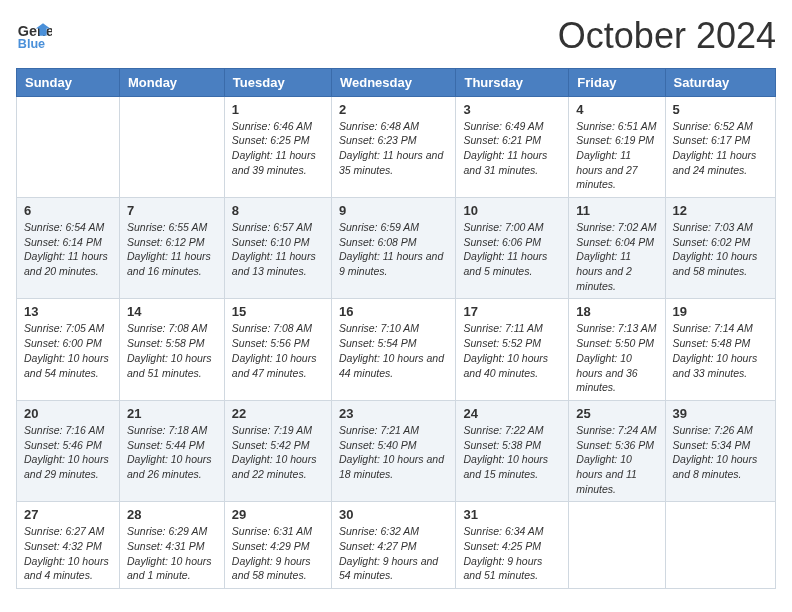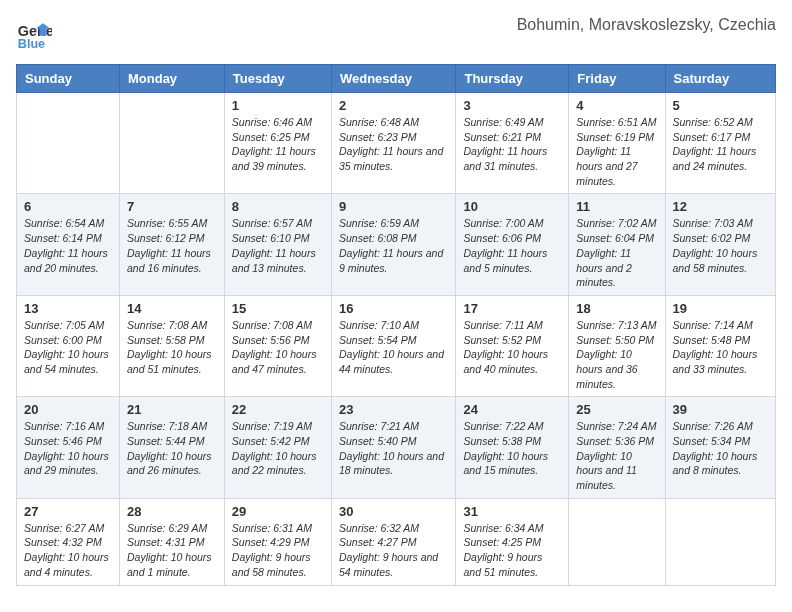--- a/index.html
+++ b/index.html
@@ -89,21 +89,21 @@
 
 <div class="header">
   <div class="logo">
     <svg class="logo-icon" viewBox="0 0 40 40">
       <text x="2" y="22" font-size="16" font-weight="bold" fill="#333" font-family="Arial">General</text>
       <text x="2" y="36" font-size="14" font-weight="bold" fill="#4a90d9" font-family="Arial">Blue</text>
       <polygon points="30,8 38,14 34,14 34,22 26,22 26,14 22,14" fill="#4a90d9"></polygon>
     </svg>
   </div>
   <div class="title-block">
-    <div class="location">Bohumin, Moravskoslezsky, Czechia</div>
+    <div class="month-title">October 2024</div>
   </div>
 </div>
 
 <table>
   <thead>
     <tr>
     <th>Sunday</th>
         <th>Monday</th>
         <th>Tuesday</th>
         <th>Wednesday</th>

